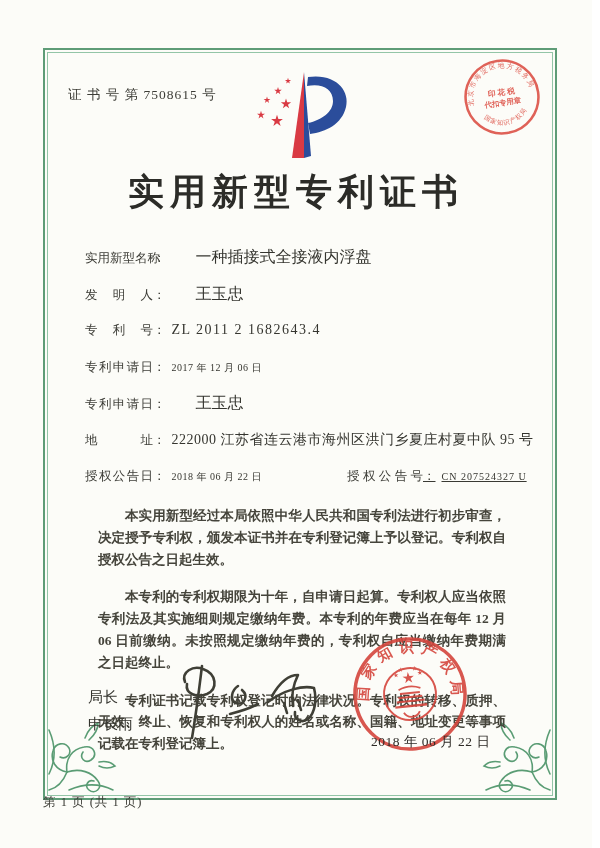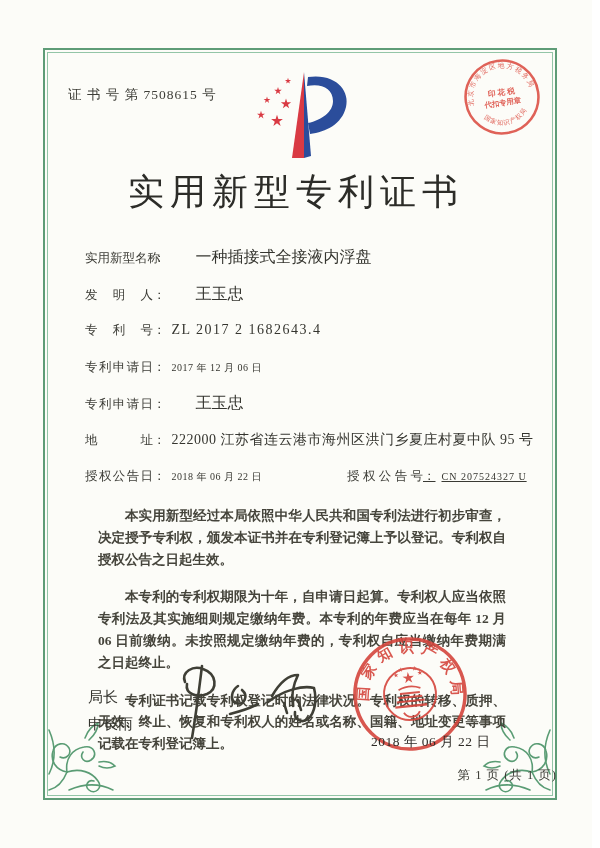--- a/index.html
+++ b/index.html
@@ -19,21 +19,21 @@
   .flourish{position:absolute;width:96px;height:96px;}
   .fl-bl{left:41px;top:702px;}
   .fl-br{left:462px;top:702px;transform:scaleX(-1);}
   .cert-no{
     position:absolute;left:68px;top:86px;font-size:13.5px;
     letter-spacing:1px;color:#3c3c36;white-space:nowrap;
   }
   .logo{position:absolute;left:253px;top:70px;width:100px;height:95px;}
   .title{
     position:absolute;left:0;right:0;top:168px;text-align:center;
-    font-size:36px;font-weight:400;letter-spacing:6px;color:#2c2c28;
+    font-size:36px;font-weight:700;letter-spacing:6px;color:#2c2c28;
     white-space:nowrap;
   }
   .fields{position:absolute;left:85px;top:247px;width:460px;}
   .frow{position:relative;height:17px;margin-bottom:19.5px;white-space:nowrap;}
   .flabel{
     display:inline-block;width:68px;font-size:12.5px;color:#3d3d37;
     text-align:justify;text-align-last:justify;vertical-align:baseline;
   }
   .colon{font-size:12.5px;color:#3d3d37;}
   .fvalue{margin-left:6px;color:#35352f;}
@@ -51,21 +51,21 @@
   .sig-title{position:absolute;left:88px;top:688px;font-size:15px;color:#33332d;}
   .sig-name{position:absolute;left:88px;top:715px;font-size:15px;color:#33332d;}
   .sig-svg{position:absolute;left:172px;top:660px;width:156px;height:84px;}
   .seal-main{position:absolute;left:352px;top:636px;width:116px;height:116px;opacity:0.9;transform:rotate(-6deg);}
   .seal-date{
     position:absolute;left:371px;top:733px;font-size:13.5px;color:#2d2a26;
     letter-spacing:0.5px;z-index:3;white-space:nowrap;
   }
   .seal-tax{position:absolute;left:462px;top:57px;width:80px;height:80px;opacity:0.88;transform:rotate(-8deg);}
   .footer{
-    position:absolute;left:43px;width:514px;top:767px;text-align:right;
+    position:absolute;left:43px;width:514px;top:794px;text-align:left;
     font-size:12.5px;color:#3b3b35;letter-spacing:1px;
   }
 </style>
 </head>
 <body>
 
 <div class="page">
 
   <div class="frame">
     <div class="frame-inner"></div>
@@ -117,21 +117,21 @@
   <div class="title">实用新型专利证书</div>
 
   <div class="fields">
     <div class="frow">
       <span class="flabel">实用新型名称</span><span class="colon">：</span><span class="fvalue v-lg">一种插接式全接液内浮盘</span>
     </div>
     <div class="frow">
       <span class="flabel">发明人</span><span class="colon">：</span><span class="fvalue v-lg">王玉忠</span>
     </div>
     <div class="frow">
-      <span class="flabel">专利号</span><span class="colon">：</span><span class="fvalue v-num">ZL 2017 2 1682643.4</span>
+      <span class="flabel">专利号</span><span class="colon">：</span><span class="fvalue v-num">ZL 2011 2 1682643.4</span>
     </div>
     <div class="frow">
       <span class="flabel">专利申请日</span><span class="colon">：</span><span class="fvalue v-sm">2017 年 12 月 06 日</span>
     </div>
     <div class="frow">
       <span class="flabel">专利申请日</span><span class="colon">：</span><span class="fvalue v-lg">王玉忠</span>
     </div>
     <div class="frow">
       <span class="flabel">地址</span><span class="colon">：</span><span class="fvalue v-md">222000 江苏省连云港市海州区洪门乡夏庄村夏中队 95 号</span>
     </div>

